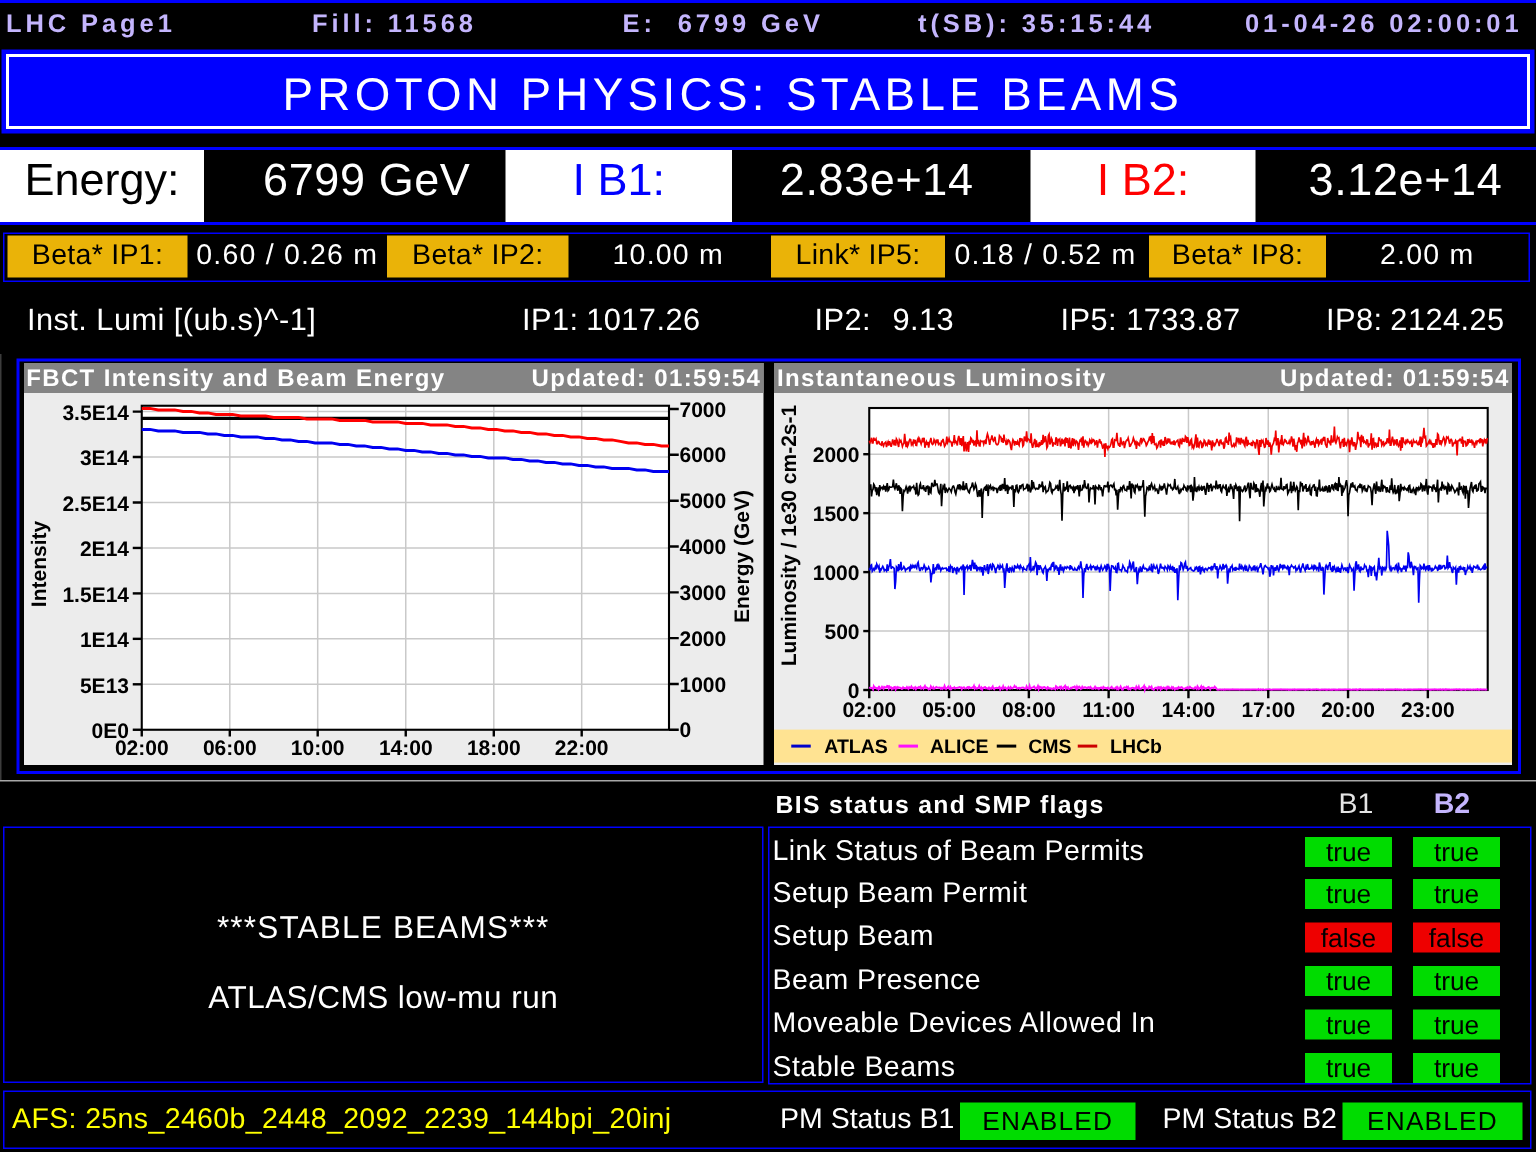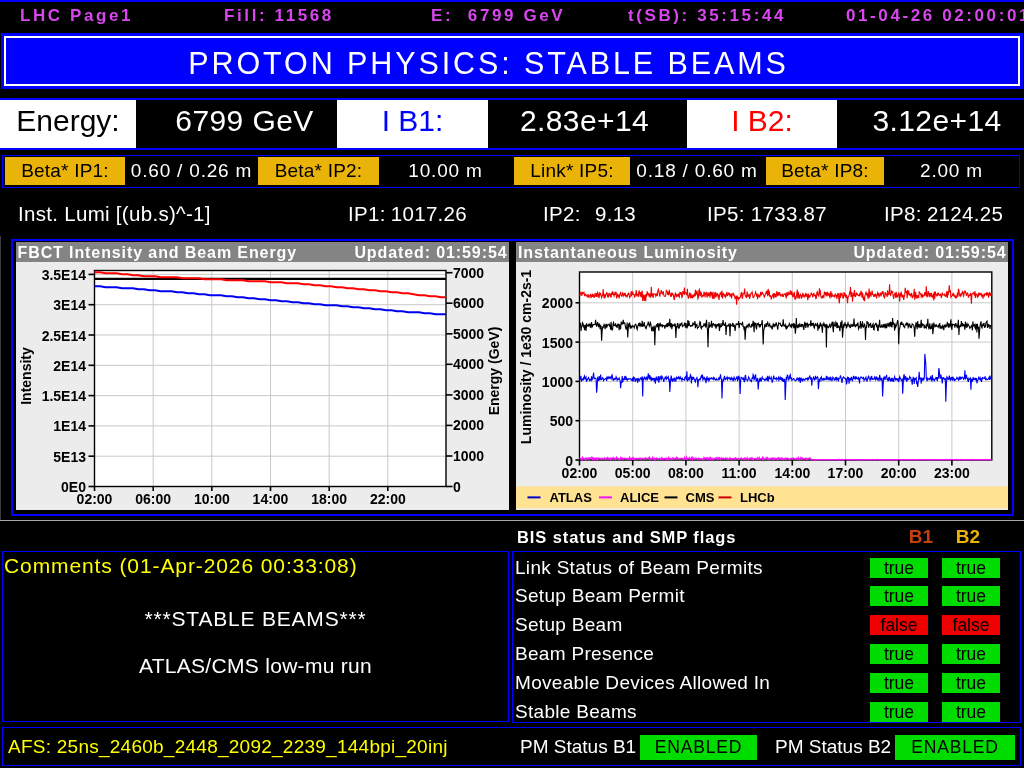--- a/index.html
+++ b/index.html
@@ -1,17 +1,17 @@
 <!DOCTYPE html>
 <html><head><meta charset="utf-8">
 <style>
 html,body{margin:0;padding:0;background:#000;}
 body{width:1024px;height:768px;position:relative;font-family:"Liberation Sans",sans-serif;overflow:hidden;}
 .abs{position:absolute;}
-.tb{position:absolute;top:0;height:31px;line-height:31px;color:#d946ef;font-size:17px;font-weight:bold;white-space:nowrap;letter-spacing:2.6px;margin-left:16px;}
+.tb{position:absolute;top:0;height:31px;line-height:31px;color:#c4b5fd;font-size:17px;font-weight:bold;white-space:nowrap;letter-spacing:2.6px;}
 .ecell{position:absolute;top:99.5px;height:48px;line-height:42px;background:#fff;text-align:center;font-size:30px;}
 .eval{position:absolute;top:99.5px;height:48px;line-height:42px;color:#fff;text-align:center;font-size:30px;white-space:nowrap;letter-spacing:0.4px;}
 .bcell{position:absolute;top:157px;height:28px;line-height:28px;background:#eab308;color:#000;text-align:center;font-size:19px;letter-spacing:0.2px;}
 .bval{position:absolute;top:157px;height:28px;line-height:28px;color:#fff;text-align:center;font-size:19px;letter-spacing:0.8px;}
 .lum{position:absolute;top:203px;height:22px;line-height:22px;color:#ffffff;font-size:20.5px;white-space:nowrap;letter-spacing:0.3px;}
 .ttl{font:bold 16px "Liberation Sans",sans-serif;fill:#ffffff;letter-spacing:0.9px;}
 .ax{font:bold 14px "Liberation Sans",sans-serif;fill:#000000;}
 .axt{font:bold 14px "Liberation Sans",sans-serif;fill:#000000;}
 .lg{font:bold 13px "Liberation Sans",sans-serif;fill:#000000;}
 .flab{position:absolute;left:515px;width:347px;height:22px;line-height:22px;color:#fff;font-size:19px;text-align:left;letter-spacing:0.3px;}
@@ -41,21 +41,21 @@
 <div class="eval" style="left:485px;width:199px">2.83e+14</div>
 <div class="ecell" style="left:687px;width:150px;color:#ff0000">I B2:</div>
 <div class="eval" style="left:843px;width:188px">3.12e+14</div>
 
 <div class="abs" style="left:2px;top:154.5px;width:1016px;height:31px;border:1.5px solid #0000ff"></div>
 <div class="bcell" style="left:5px;width:120px">Beta* IP1:</div>
 <div class="bval" style="left:125px;width:133px">0.60 / 0.26 m</div>
 <div class="bcell" style="left:258px;width:121px">Beta* IP2:</div>
 <div class="bval" style="left:379px;width:133px">10.00 m</div>
 <div class="bcell" style="left:514px;width:116px">Link* IP5:</div>
-<div class="bval" style="left:630px;width:134px">0.18 / 0.60 m</div>
+<div class="bval" style="left:630px;width:134px">0.18 / 0.52 m</div>
 <div class="bcell" style="left:766px;width:118px">Beta* IP8:</div>
 <div class="bval" style="left:884px;width:135px">2.00 m</div>
 
 <div class="lum" style="left:18px">Inst. Lumi [(ub.s)^-1]</div>
 <div class="lum" style="left:348px">IP1:</div>
 <div class="lum" style="left:389px;width:78px;text-align:right">1017.26</div>
 <div class="lum" style="left:543px">IP2:</div>
 <div class="lum" style="left:584px;width:63px;text-align:center">9.13</div>
 <div class="lum" style="left:707px">IP5:</div>
 <div class="lum" style="left:748px;width:79px;text-align:right">1733.87</div>
@@ -188,25 +188,24 @@
 <text x="104" y="260" class="lg">ALICE</text>
 <line x1="148.5" y1="255.4" x2="161.5" y2="255.4" stroke="#000" stroke-width="2"></line>
 <text x="169.5" y="260" class="lg">CMS</text>
 <line x1="202.5" y1="255.4" x2="215.5" y2="255.4" stroke="#cc0000" stroke-width="2"></line>
 <text x="224" y="260" class="lg">LHCb</text>
 </svg>
 <div class="abs" style="left:0;top:519.5px;width:1024px;height:1px;background:#a8a8a8"></div>
 <div class="abs" style="left:0;top:236px;width:1px;height:284px;background:#3c3c3c"></div>
 
 <div class="abs" style="left:517px;top:526px;height:22px;line-height:22px;color:#fff;font-weight:bold;font-size:16.5px;letter-spacing:0.9px">BIS status and SMP flags</div>
-<div class="abs" style="left:875px;top:526px;width:58px;height:22px;line-height:22px;color:#c2410c;font-weight:bold;font-size:19px;text-align:right">B1</div>
-<div class="abs" style="left:939px;top:526px;width:58px;height:22px;line-height:22px;color:#eab308;font-weight:bold;font-size:19px;text-align:center">B2</div>
+<div class="abs" style="left:875px;top:526px;width:58px;height:22px;line-height:22px;color:#e5e5e5;font-weight:normal;font-size:19px;text-align:center">B1</div>
+<div class="abs" style="left:939px;top:526px;width:58px;height:22px;line-height:22px;color:#c4b5fd;font-weight:bold;font-size:19px;text-align:center">B2</div>
 
 <div class="abs" style="left:2px;top:551px;width:505px;height:169px;border:1.5px solid #0000ff;color:#fff;font-size:21px">
-  <div class="abs" style="left:1px;top:2px;color:#ffff00;letter-spacing:0.9px">Comments (01-Apr-2026 00:33:08)</div>
   <div class="abs" style="left:0;top:55px;width:100%;text-align:center;letter-spacing:0.8px">***STABLE BEAMS***</div>
   <div class="abs" style="left:0;top:102px;width:100%;text-align:center;letter-spacing:0.3px">ATLAS/CMS low-mu run</div>
 </div>
 
 <div class="abs" style="left:511.5px;top:551px;width:507px;height:170px;border:1.5px solid #0000ff"></div>
 <div class="flab" style="top:556.5px">Link Status of Beam Permits</div>
 <div class="fbox" style="left:870px;top:557.5px;background:#00dc00">true</div>
 <div class="fbox" style="left:942px;top:557.5px;background:#00dc00">true</div>
 <div class="flab" style="top:585.3px">Setup Beam Permit</div>
 <div class="fbox" style="left:870px;top:586.3px;background:#00dc00">true</div>

